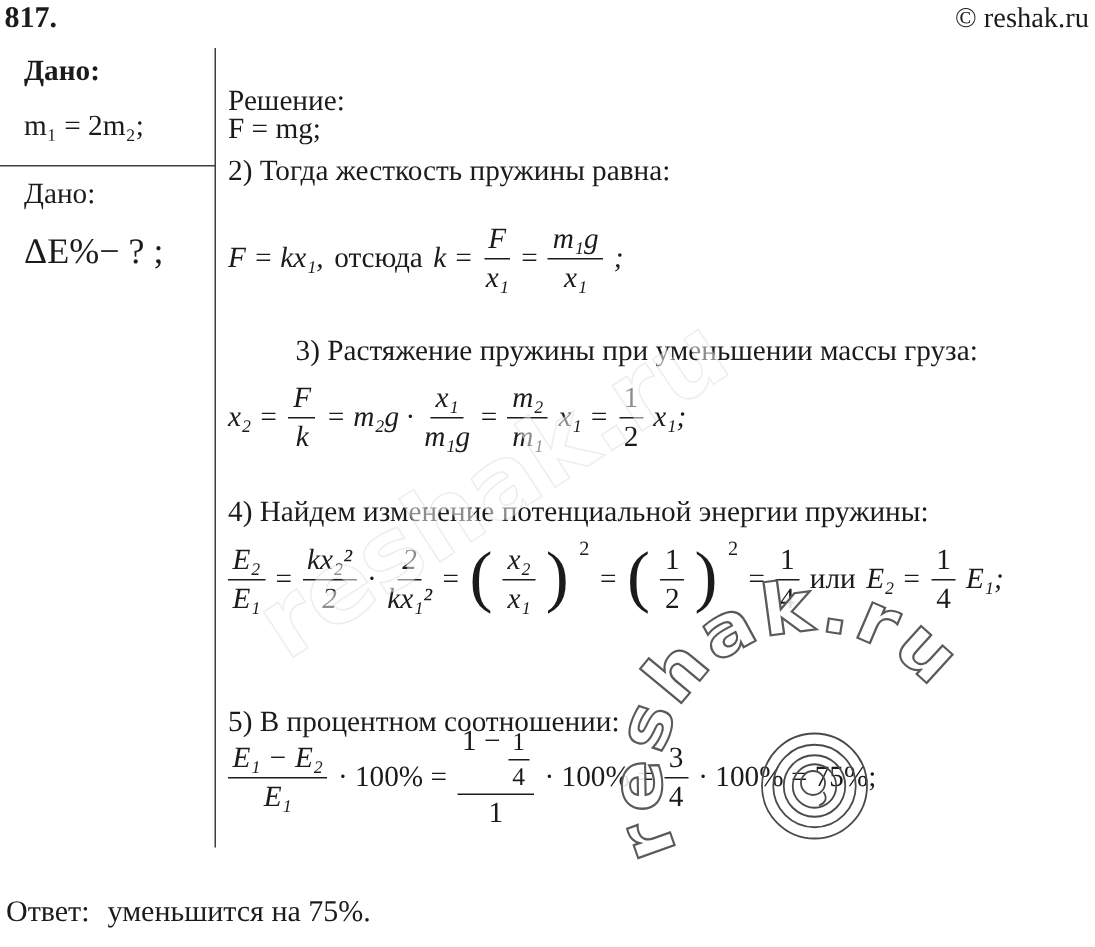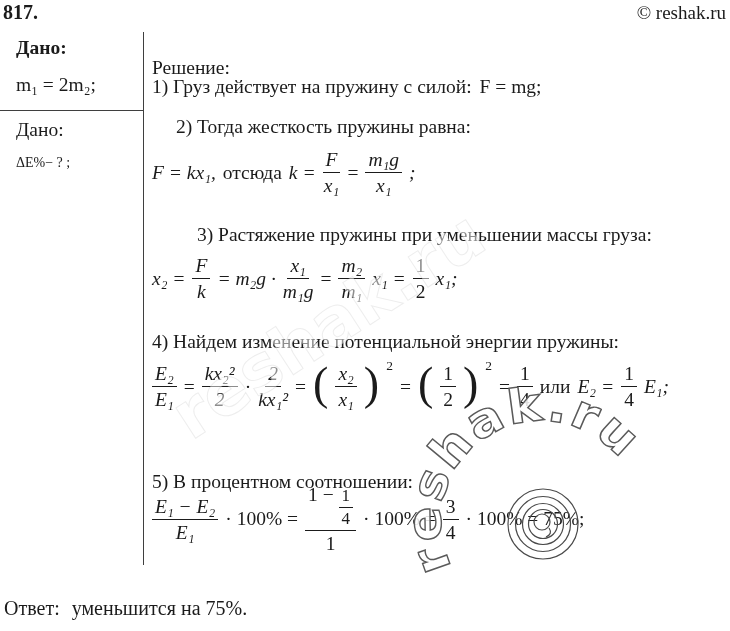--- a/index.html
+++ b/index.html
@@ -21,27 +21,27 @@
   .vline { left:143px; top:32px; height:533px; width:0; border-left:1.6px solid #3f3f3f; }
   .hline { left:0; top:110px; width:144px; height:0; border-top:1.6px solid #3f3f3f; }
 
   
   .lbl { font-size:19.5px; }
   .math { }
   .rm { font-style:normal; }
   .given-label { left:16px; top:37px;font-weight:bold; }
   .given-value { left:16px; top:74px; font-size:19.5px; }
   .find-label  { left:16px; top:119px; }
-  .find-value  { left:16px; top:155px; font-size:14px; }
+  .find-value  { left:16px; top:155px; font-size:24px; }
 
   
   .sol-title { left:152px; top:36px;margin-top:21px; }
   .row { left:152px; display:flex; align-items:center; gap:8px; font-size:19.5px; }
   .s1  { top:76px; }
-  .s2l { top:116px;margin-left:24px; } .s2f { top:148px; }
+  .s2l { top:104px; } .s2f { top:148px; }
   .s3l { top:224px;margin-left:45px; } .s3f { top:254px; }
   .s4l { top:331px; } .s4f { top:362px; }
   .s5l { top:423px;margin-top:48px; } .s5f { top:483px; }
   .frow { font-style:italic; gap:7px; }
 
   
   .frac { display:inline-flex; flex-direction:column; align-items:center; text-align:center; line-height:1.18; }
   .frac .num { display:block; border-bottom:1.4px solid #1b1b1b; padding:0 3px 1px; }
   .frac .den { display:block; padding-top:1px; }
   .numrow { display:inline-flex; align-items:center; gap:5px; }
@@ -66,21 +66,20 @@
 <div class="abs hline"></div>
 
 <div class="abs lbl given-label">Дано:</div>
 <div class="abs math given-value">m₁ = 2m₂;</div>
 <div class="abs lbl find-label">Дано:</div>
 <div class="abs math find-value">ΔE%− ? ;</div>
 
 <div class="abs lbl sol-title">Решение:</div>
 
 <div class="abs row s1">
-  <span class="rm">1) Груз действует на пружину с силой:</span>
   <span class="math">F = mg;</span>
 </div>
 
 <div class="abs row s2l">2) Тогда жесткость пружины равна:</div>
 <div class="abs row frow s2f">
   <span>F = kx₁,</span>
   <span class="rm">отсюда</span>
   <span>k =</span>
   <span class="frac">
     <span class="num">F</span>

